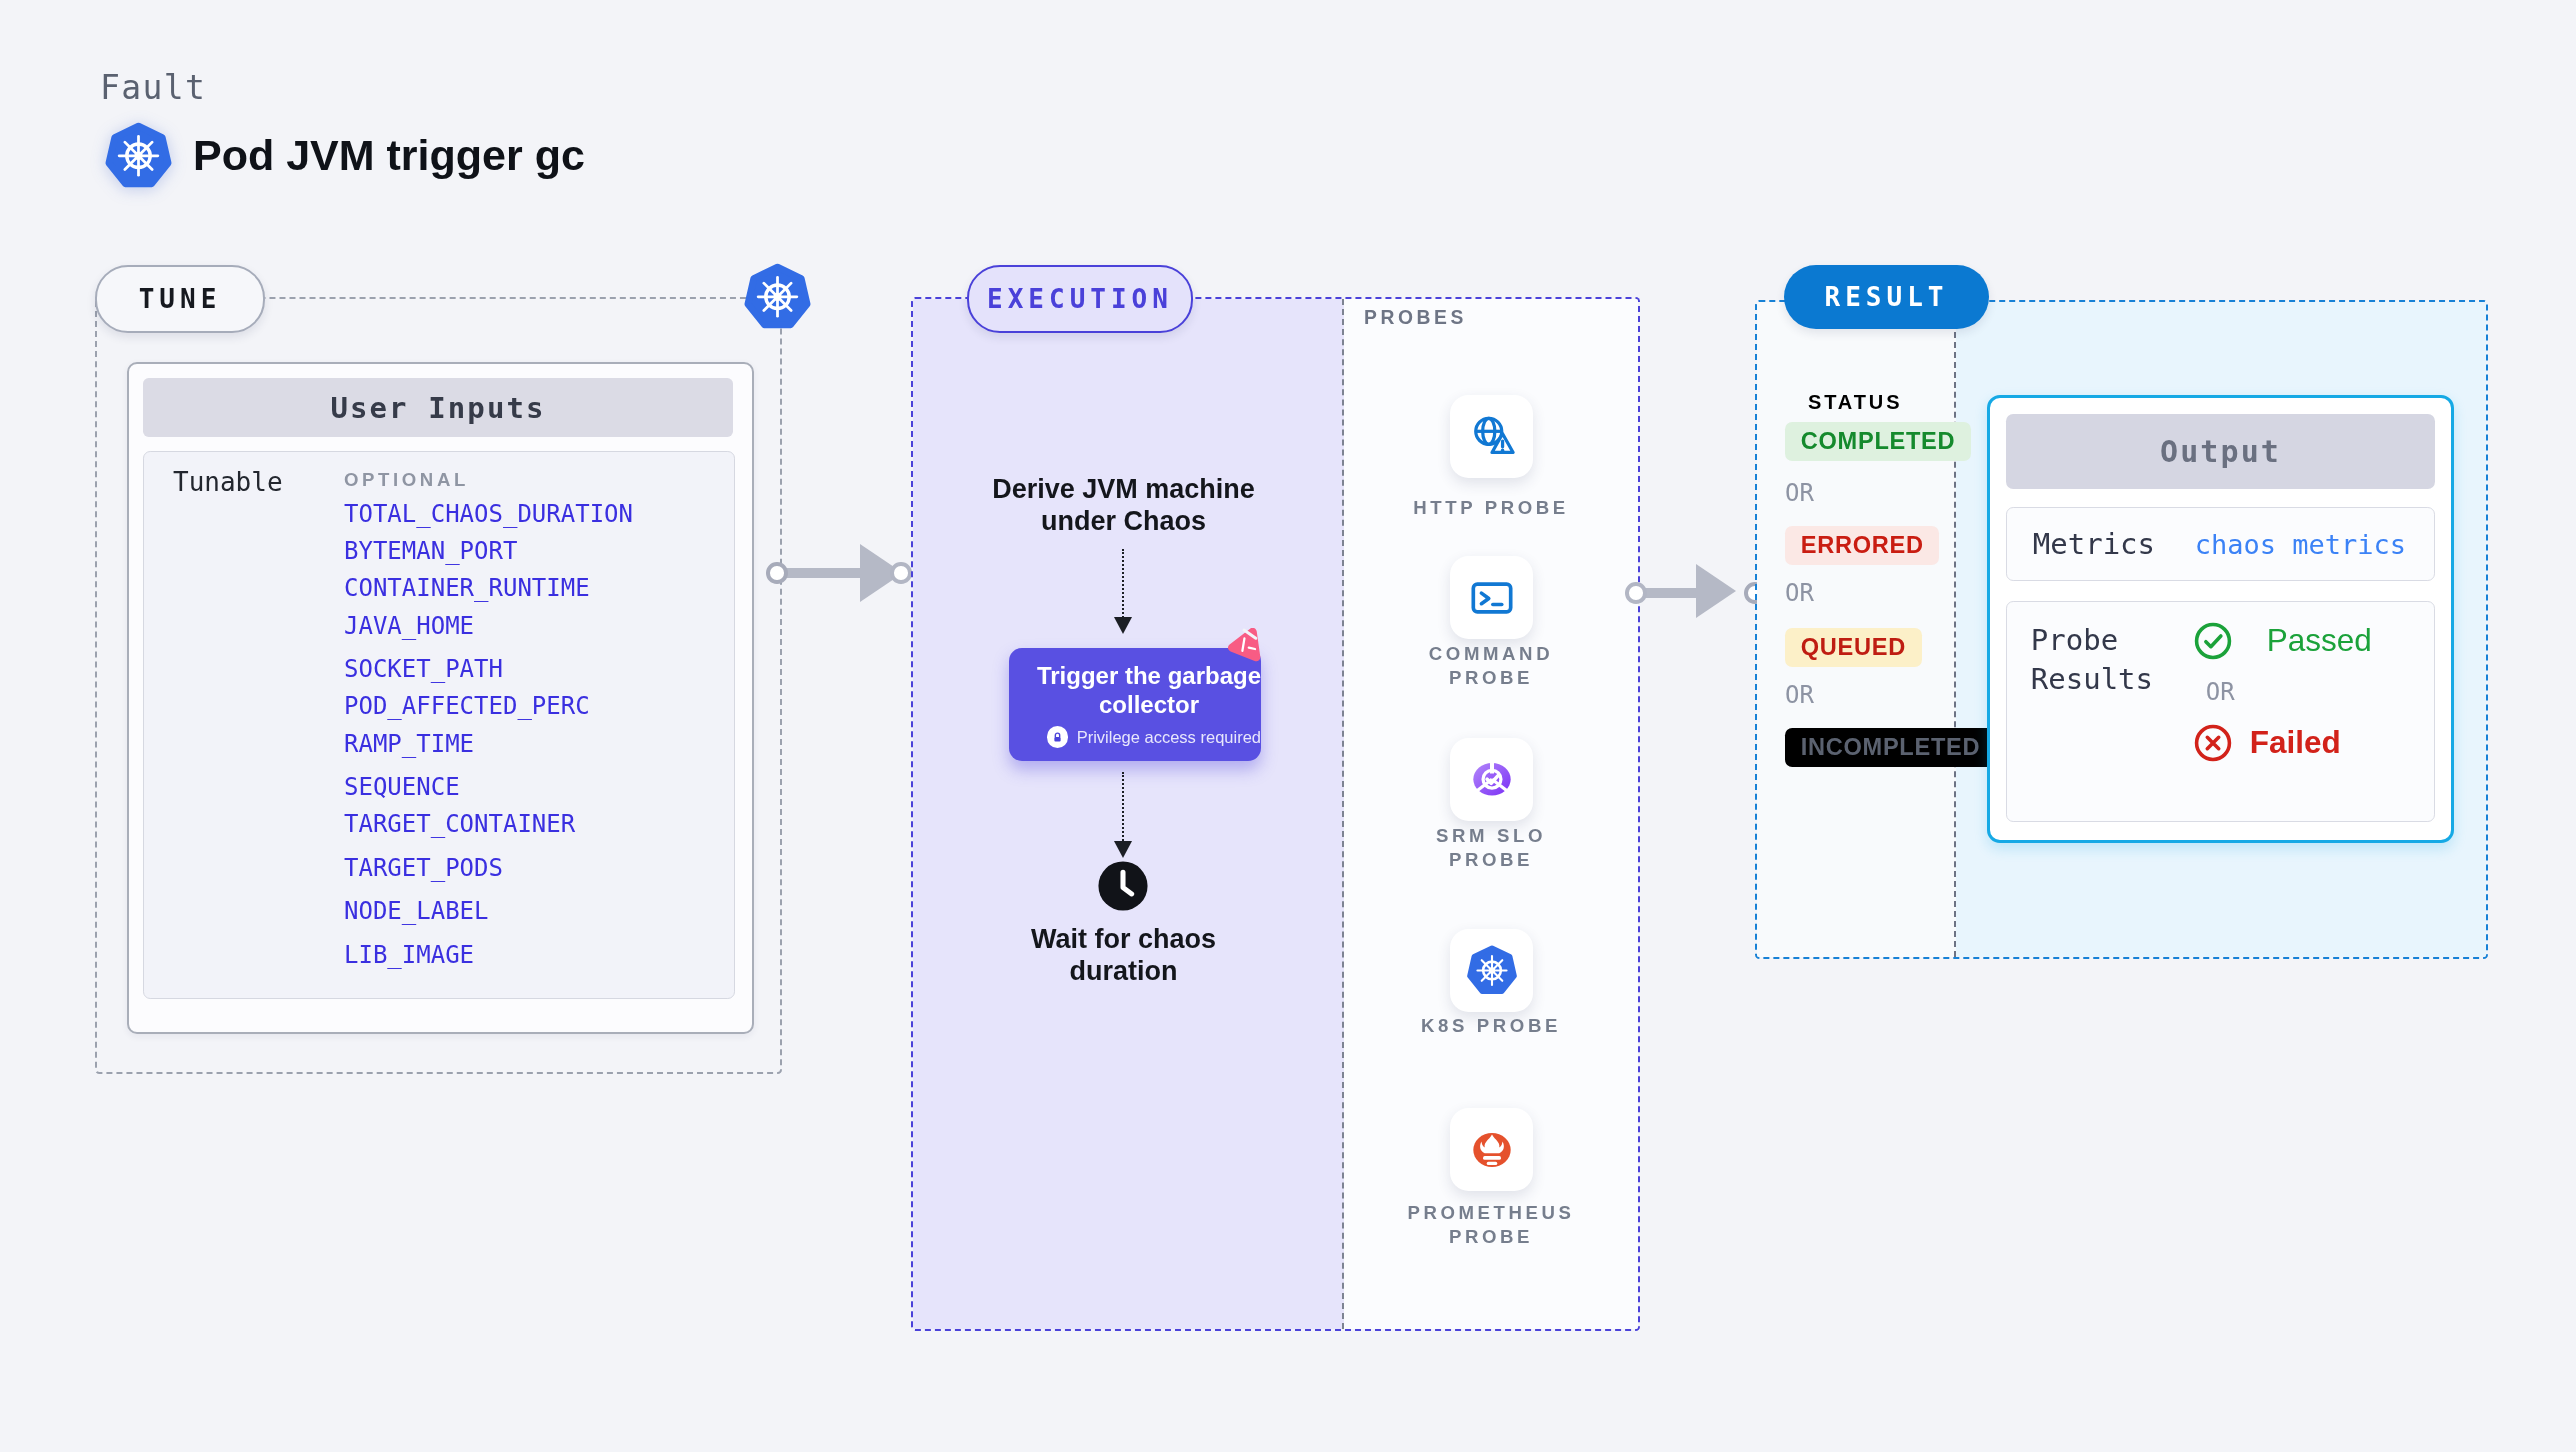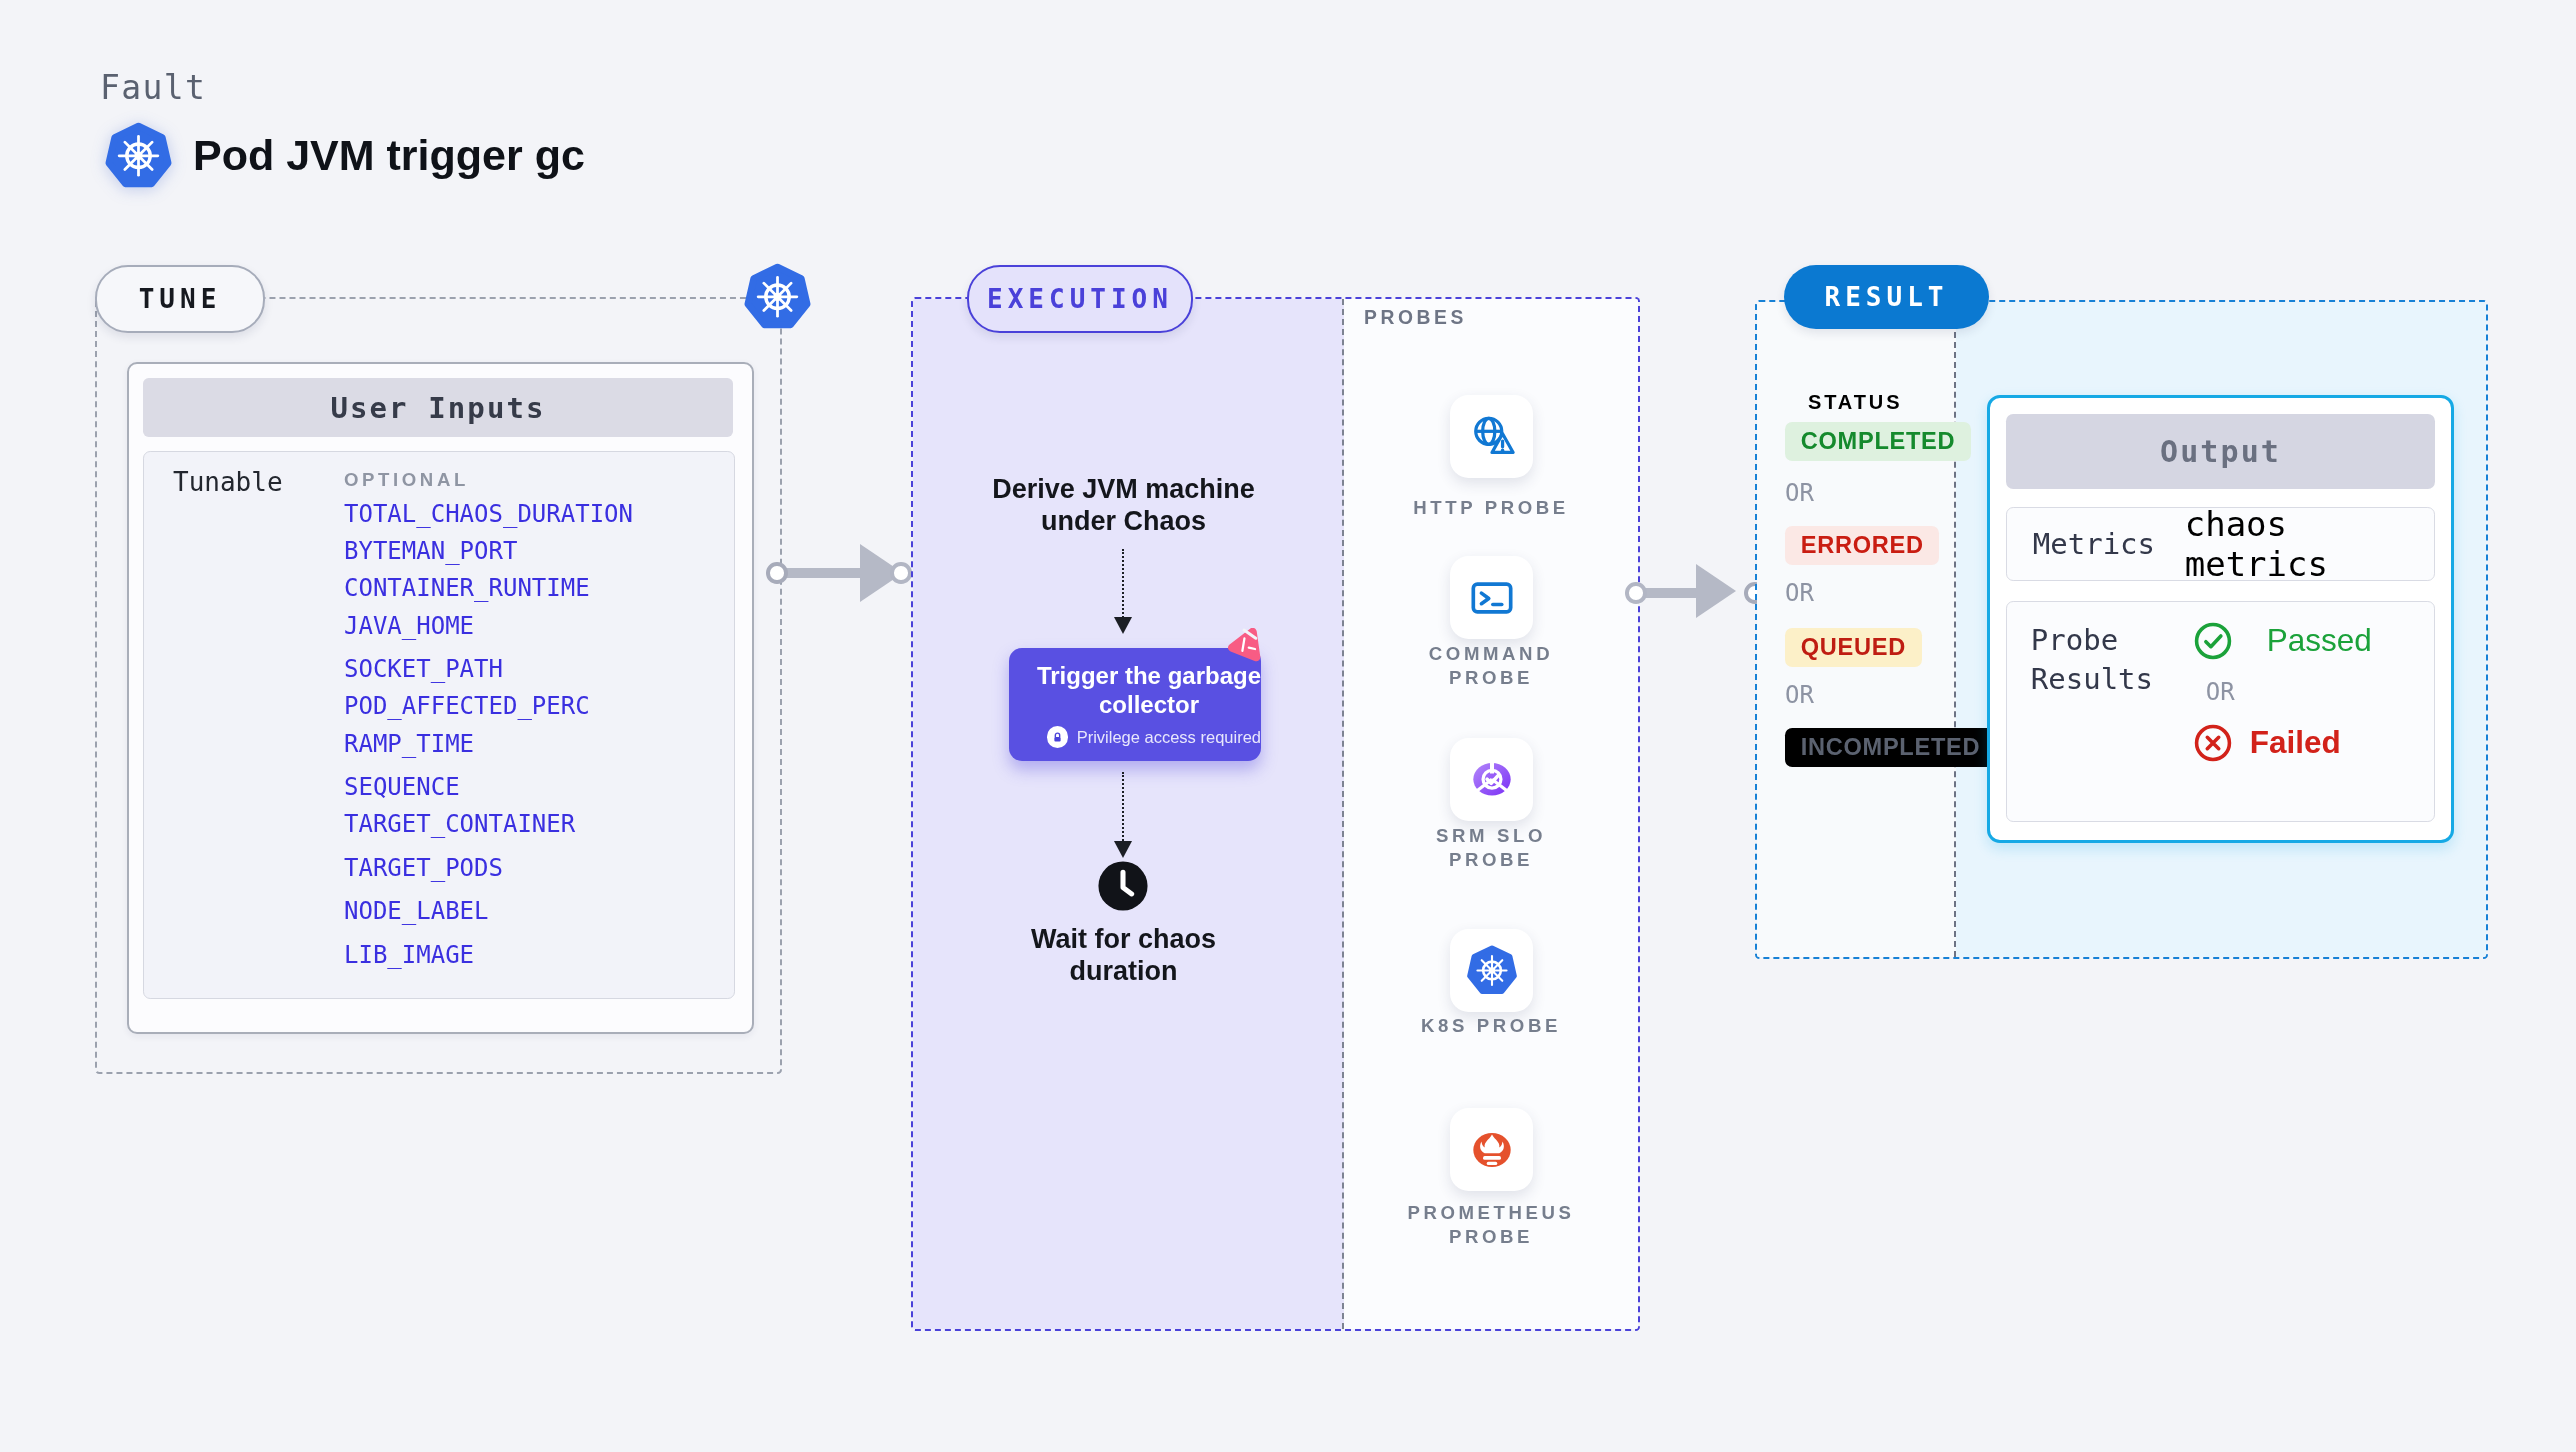--- a/index.html
+++ b/index.html
@@ -81,21 +81,21 @@
   .sb-queued{background:#fcf0c8;color:#bf1d12;}
   .sb-incompleted{background:#000000;color:#5b6270;}
   .or{left:1785px;font-size:24px;color:#8d93a3;}
   .output-card{left:1987px;top:395px;width:467px;height:448px;background:#ffffff;border:3.6px solid #15a9e5;
                border-radius:13px;box-sizing:border-box;box-shadow:0 5.7px 13px rgba(21,169,229,.20);padding:15.8px;}
   .out-header{height:75px;background:#d5d6e2;border-radius:7.2px;display:flex;align-items:center;justify-content:center;
               font-size:30px;font-weight:600;color:#6a7080;letter-spacing:2.1px;}
   .out-row{border:1.4px solid #d9dbe4;border-radius:7.2px;background:#fbfcfe;}
   .row-metrics{margin-top:18.6px;height:72px;display:flex;align-items:center;}
   .m-label{font-size:29px;color:#33384a;margin-left:26px;width:162px;}
-  .m-value{font-size:34px;color:#000000;}
+  .m-value{font-size:27px;color:#3b82f6;}
   .row-probe{margin-top:20px;height:219px;display:flex;}
   .p-label{font-size:29px;line-height:39px;color:#33384a;margin:18.6px 0 0 24px;width:162px;}
   .p-results{margin-top:18.6px;}
   .pr-line{display:flex;align-items:center;}
   .pr-line svg{width:40px;height:40px;}
   .pr-passed{font-size:31.5px;font-weight:400;color:#1ba23a;margin-left:34px;}
   .pr-failed{font-size:31.5px;font-weight:700;color:#d2221a;margin-left:17px;}
   .pr-or{font-size:24px;color:#8d93a3;margin:17px 0 17px 13px;}
 </style>
 </head>

